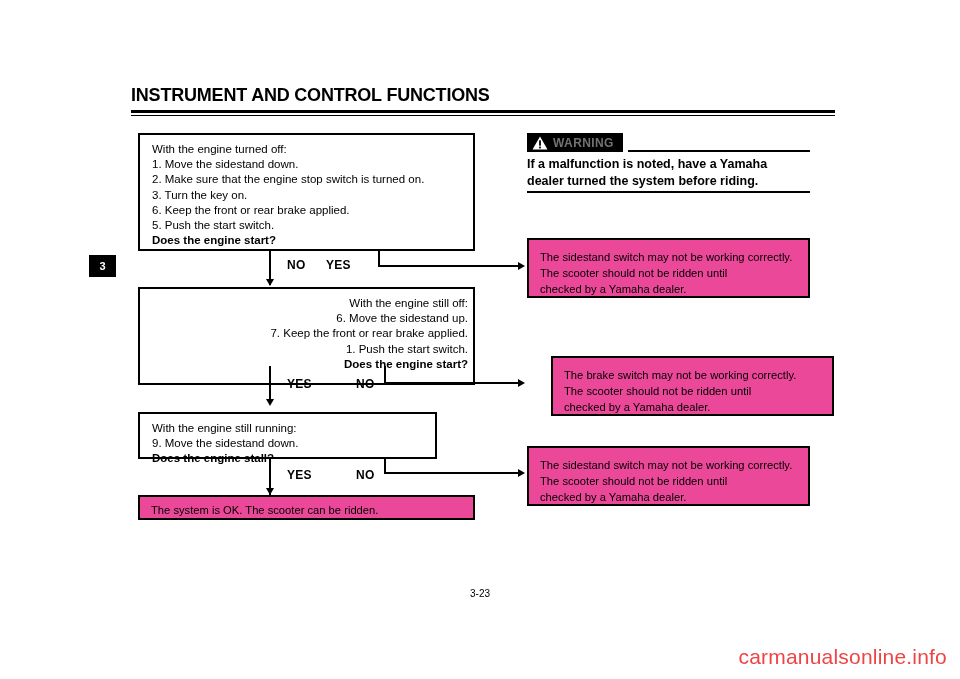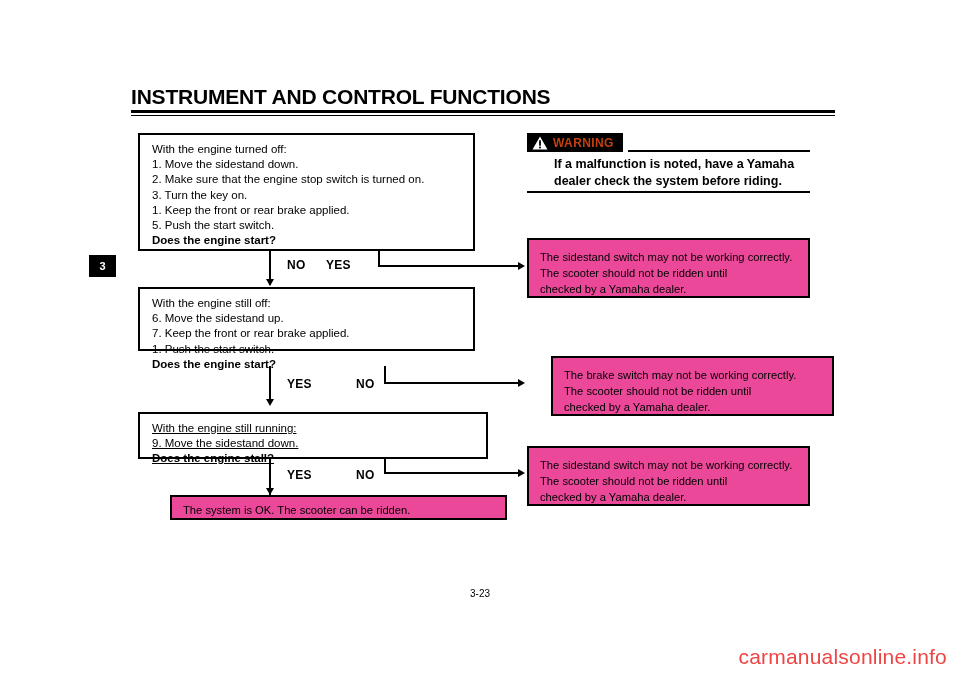--- a/index.html
+++ b/index.html
@@ -17,21 +17,21 @@
     height: 679px;
     background: #ffffff;
     overflow: hidden;
   }
 
   
   #header-title {
     position: absolute;
     left: 131px;
     top: 85px;
-    font-size: 21px;
+    font-size: 18px;
     font-weight: bold;
     letter-spacing: -0.2px;
     white-space: nowrap;
   }
   #header-rule-thick {
     position: absolute;
     left: 131px;
     top: 110px;
     width: 704px;
     height: 3px;
@@ -81,38 +81,38 @@
     background: #ec4899;
     box-sizing: border-box;
     padding: 9px 0 8px 11px;
     font-size: 11.2px;
     line-height: 16px;
   }
   .result-box b { font-weight: normal; }
 
   
   #box-step1  { left: 138px; top: 133px; width: 337px; height: 118px; }
-  #box-step2  { left: 138px; top: 287px; width: 337px; height: 64px; }
-  #box-step3  { left: 138px; top: 412px; width: 350px; height: 47px; text-decoration: underline; }
+  #box-step2  { left: 138px; top: 287px; width: 337px; height: 98px; text-align: right; }
+  #box-step3  { left: 138px; top: 412px; width: 299px; height: 47px; }
   #box-result { left: 138px; top: 495px; width: 337px; height: 25px;
-                padding-top: 5px; margin-left: 32px; }
+                padding-top: 5px; }
 
   
   #box-warn1 { left: 527px; top: 238px; width: 283px; height: 60px; }
   #box-warn2 { left: 527px; top: 356px; width: 283px; height: 60px; margin-left: 24px; }
   #box-warn3 { left: 527px; top: 446px; width: 283px; height: 60px; }
 
   
   #warning-badge {
     position: absolute;
     left: 527px;
     top: 133px;
     height: 19px;
     background: #000;
-    color: #c2410c;
+    color: #737373;
     display: flex;
     align-items: center;
     padding: 0 9px 0 5px;
     font-size: 12px;
     font-weight: bold;
     letter-spacing: 0.4px;
   }
   #warning-badge .tri-icon {
     width: 16px;
     height: 14px;
@@ -128,21 +128,20 @@
     background: #000;
   }
   #warning-text {
     position: absolute;
     left: 527px;
     top: 156px;
     width: 290px;
     font-size: 12.5px;
     font-weight: bold;
     line-height: 16.5px;
-    margin-left: 27px;
   }
   #warning-rule-bottom {
     position: absolute;
     left: 527px;
     top: 191px;
     width: 283px;
     height: 2px;
     background: #000;
   }
 
@@ -209,21 +208,21 @@
 
   <div id="chapter-tab">
     <span>3</span>
   </div>
 
   <div class="flow-box" id="box-step1">
     <div class="line">With the engine turned off:</div>
     <div class="line">1. Move the sidestand down.</div>
     <div class="line">2. Make sure that the engine stop switch is turned on.</div>
     <div class="line">3. Turn the key on.</div>
-    <div class="line">1. Keep the front or rear brake applied.</div>
+    <div class="line">6. Keep the front or rear brake applied.</div>
     <div class="line">5. Push the start switch.</div>
     <div class="line q">Does the engine start?</div>
   </div>
 
   <div class="v-line" style="left:269px; top:251px; height:34px;"></div>
   <div class="arrow-down" style="left:266px; top:279px;"></div>
   <div class="branch-label" style="left:287px; top:258px;">NO</div>
   <div class="branch-label" style="left:326px; top:258px;">YES</div>
   <div class="v-line" style="left:378px; top:251px; height:15px;"></div>
   <div class="h-line" style="left:378px; top:265px; width:140px;"></div>
@@ -267,21 +266,21 @@
     <svg class="tri-icon" viewBox="0 0 16 14">
       <polygon points="8,0.5 15.5,13.5 0.5,13.5" fill="#ffffff"></polygon>
       <rect x="7.1" y="4.3" width="1.8" height="5.4" fill="#000000"></rect>
       <rect x="7.1" y="10.6" width="1.8" height="1.8" fill="#000000"></rect>
     </svg>
     <span>WARNING</span>
   </div>
   <div id="warning-rule-top"></div>
   <div id="warning-text">
     <div>If a malfunction is noted, have a Yamaha</div>
-    <div>dealer check the system before riding.</div>
+    <div>dealer turned the system before riding.</div>
   </div>
   <div id="warning-rule-bottom"></div>
 
   <div class="result-box" id="box-warn1">
     <div>The sidestand switch may not be working correctly.</div>
     <div><b>The scooter should not be ridden</b><span> until</span></div>
     <div>checked by a Yamaha dealer.</div>
   </div>
 
   <div class="result-box" id="box-warn2">

